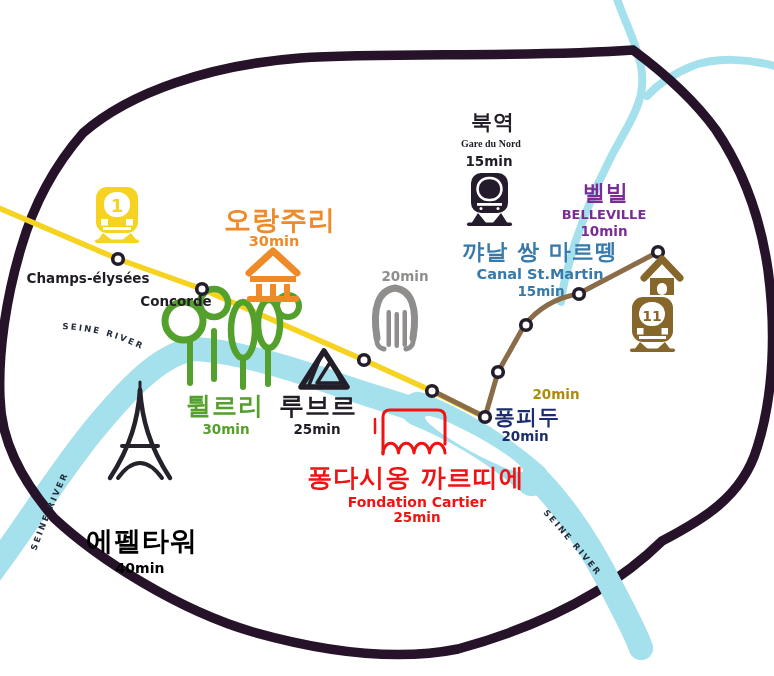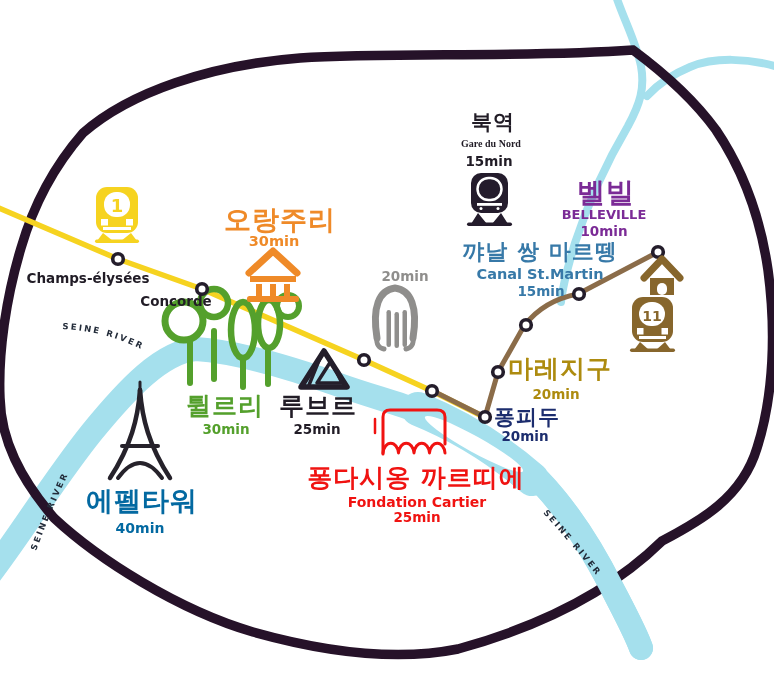--- a/index.html
+++ b/index.html
@@ -10,21 +10,21 @@
   .ko{letter-spacing:1px;}
   .c-black{color:#211c26;}
   .c-orange{color:#ef8a28;}
   .c-gray{color:#8f8e8c;}
   .c-purple{color:#7b2b96;}
   .c-blue{color:#3779a8;}
   .c-navy{color:#1c2d6e;}
   .c-gold{color:#ad8b0f;}
   .c-green{color:#54a02c;}
   .c-red{color:#f01311;}
-  .c-dark{color:#0369a1;}
+  .c-dark{color:#000000;margin-top:40px;}
 </style>
 </head>
 <body>
 
 <div class="map">
 
   <svg width="774" height="676" viewBox="0 0 774 676">
 
     <g>
       <path d="M 616 -4 C 624 20, 636 42, 641 66 C 645 88, 640 104, 628 126 C 608 160, 589 200, 575 243 C 568 266, 563 283, 561 302" fill="none" stroke="#a5e0ed" stroke-width="8" stroke-linecap="round"></path>
@@ -166,29 +166,28 @@
 
   <div class="lbl ko c-orange" style="left:280px;top:219px;font-size:27px;">오랑주리</div>
   <div class="lbl c-orange" style="left:274px;top:241px;font-size:14.5px;">30min</div>
 
   <div class="lbl c-gray" style="left:405px;top:277px;font-size:13.5px;">20min</div>
 
   <div class="lbl ko c-black" style="left:493px;top:122px;font-size:21px;">북역</div>
   <div class="lbl c-black" style="left:491px;top:144px;font-size:10px;font-family:Liberation Serif, serif;">Gare du Nord</div>
   <div class="lbl c-black" style="left:489px;top:162px;font-size:13.5px;">15min</div>
 
-  <div class="lbl ko c-purple" style="left:606px;top:193px;font-size:28px;">벨빌</div>
+  <div class="lbl ko c-purple" style="left:606px;top:193px;font-size:22px;">벨빌</div>
   <div class="lbl c-purple" style="left:604px;top:214px;font-size:13px;">BELLEVILLE</div>
   <div class="lbl c-purple" style="left:604px;top:232px;font-size:13.5px;">10min</div>
 
   <div class="lbl ko c-blue" style="left:540px;top:252px;font-size:22px;">꺄날 쌍 마르뗑</div>
   <div class="lbl c-blue" style="left:540px;top:274px;font-size:14.5px;">Canal St.Martin</div>
   <div class="lbl c-blue" style="left:541px;top:292px;font-size:13.5px;">15min</div>
 
-  <div class="lbl ko c-gold" style="left:560px;top:368px;font-size:25px;">마레지구</div>
   <div class="lbl c-gold" style="left:556px;top:395px;font-size:13.5px;">20min</div>
 
   <div class="lbl ko c-navy" style="left:527px;top:417px;font-size:21px;">퐁피두</div>
   <div class="lbl c-navy" style="left:525px;top:437px;font-size:13.5px;">20min</div>
 
   <div class="lbl ko c-green" style="left:225px;top:405px;font-size:25px;">튈르리</div>
   <div class="lbl c-green" style="left:226px;top:430px;font-size:13.5px;">30min</div>
 
   <div class="lbl ko c-black" style="left:318px;top:405px;font-size:25px;">루브르</div>
   <div class="lbl c-black" style="left:317px;top:430px;font-size:13.5px;">25min</div>

